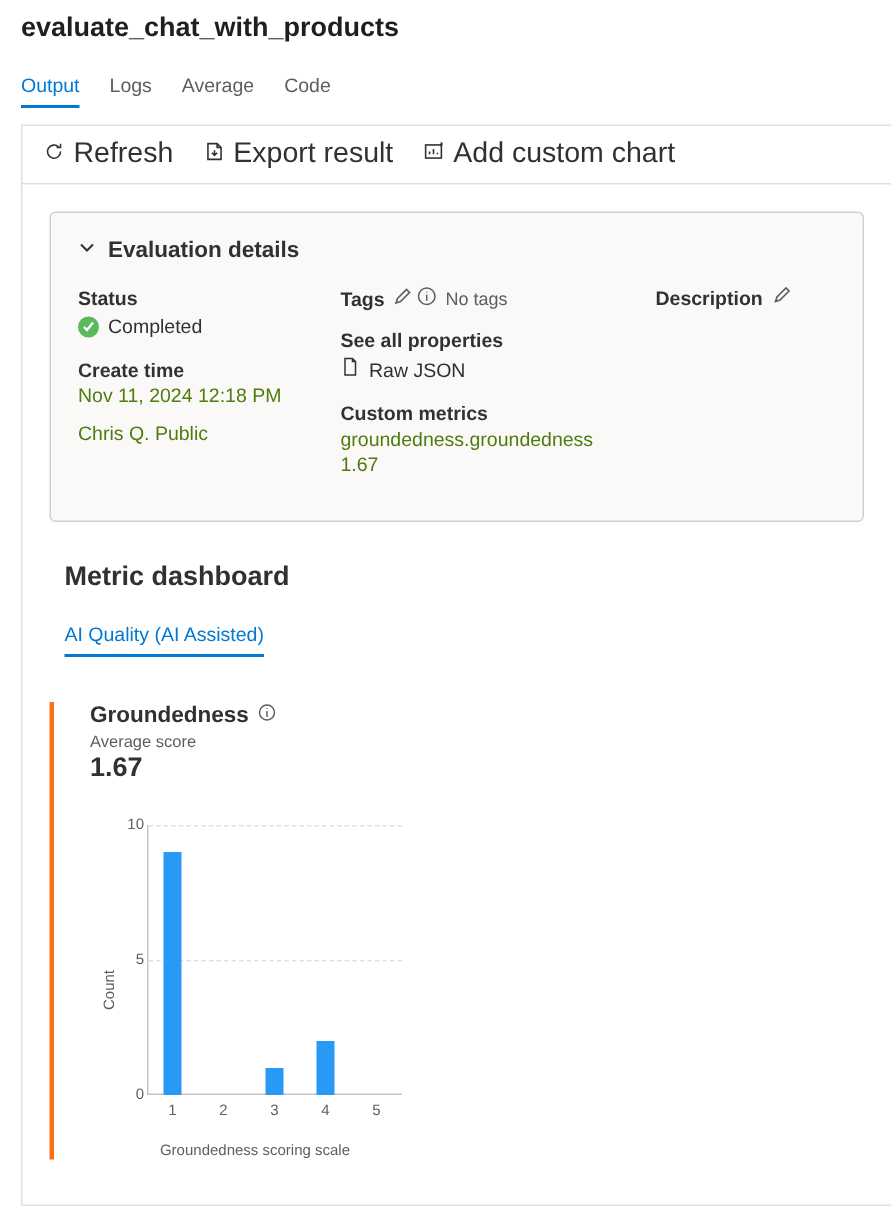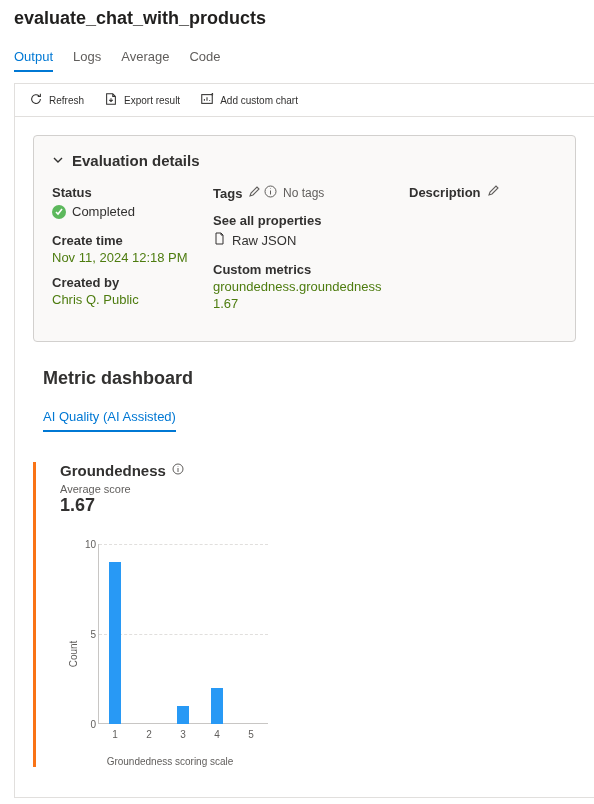--- a/index.html
+++ b/index.html
@@ -34,21 +34,21 @@
   }
   .tab.active { color: #0078d4; border-bottom-color: #0078d4; }
   .toolbar {
     display: flex;
     align-items: flex-start;
     gap: 20px;
     border: 1px solid #e1dfdd;
     border-right: none;
     padding: 8px 14px;
     margin-left: 14px;
-    font-size: 10px;
+    font-size: 19px;
   }
   .toolbar .tb-item {
     display: inline-flex;
     align-items: center;
     gap: 6px;
     cursor: pointer;
     color: #323130;
   }
   .toolbar .tb-item svg { width: 14px; height: 14px; }
   .content-outer {
@@ -68,21 +68,21 @@
     display: flex;
     align-items: center;
     gap: 8px;
     font-size: 15px;
     font-weight: 600;
     margin-bottom: 12px;
   }
   .details-header svg { width: 12px; height: 12px; }
   .details-grid {
     display: flex;
-    gap: 16px;
+    gap: 30px;
   }
   .col { flex: 0 0 auto; }
   .col1 { width: 145px; }
   .col2 { width: 180px; }
   .col3 { flex: 1; }
   .label { font-size: 13px; font-weight: 600; color: #323130; margin-top: 4px; }
   .label.inline { display: inline-flex; align-items: center; gap: 6px; }
   .value { font-size: 13px; color: #4d7c0f; margin: 2px 0 10px 0; }
   .status-val { display: inline-flex; align-items: center; gap: 6px; margin: 4px 0 10px 0; }
   .status-dot {
@@ -191,21 +191,20 @@
           <div class="status-val">
             <span class="status-dot">
               <svg viewBox="0 0 8 8" fill="none" stroke="#fff" stroke-width="1.6">
                   <path d="M1 4l2 2 4-5"></path>
                 </svg>
             </span>
             <span>Completed</span>
           </div>
           <div class="label">Create time</div>
           <div class="value">Nov 11, 2024 12:18 PM</div>
-          <div class="label">Created by</div>
           <div class="value">Chris Q. Public</div>
         </div>
 
         <div class="col col2">
           <div class="label inline">
             <span>Tags</span>
             <span class="edit-ico">
               <svg viewBox="0 0 12 12" fill="none" stroke="#605e5c" stroke-width="1.1">
                   <path d="M2 10l1-3 6-6 2 2-6 6-3 1z"></path>
                 </svg>

